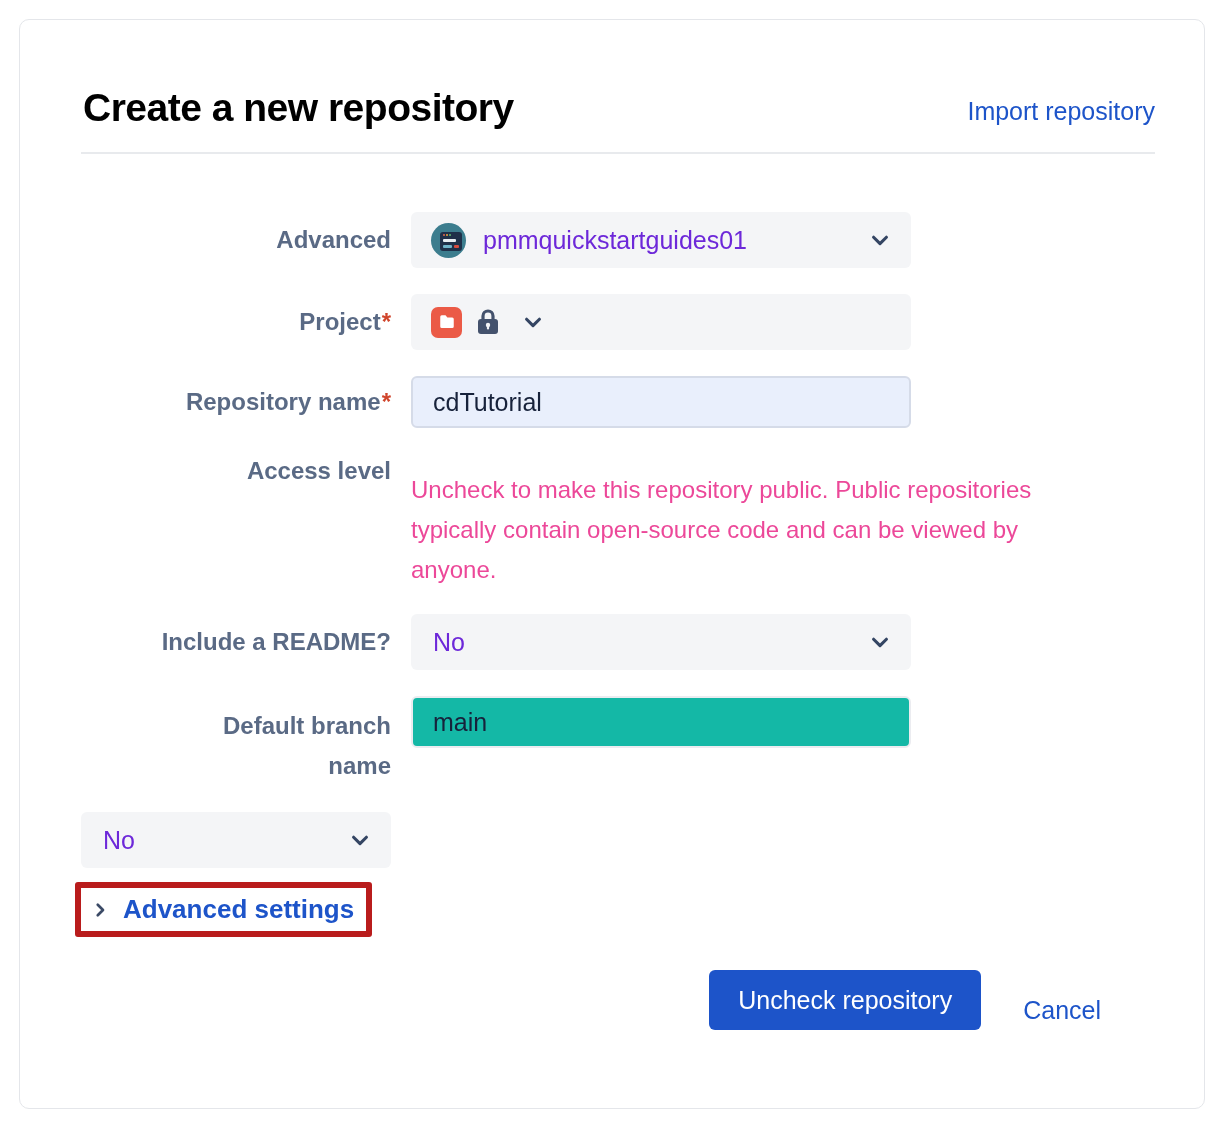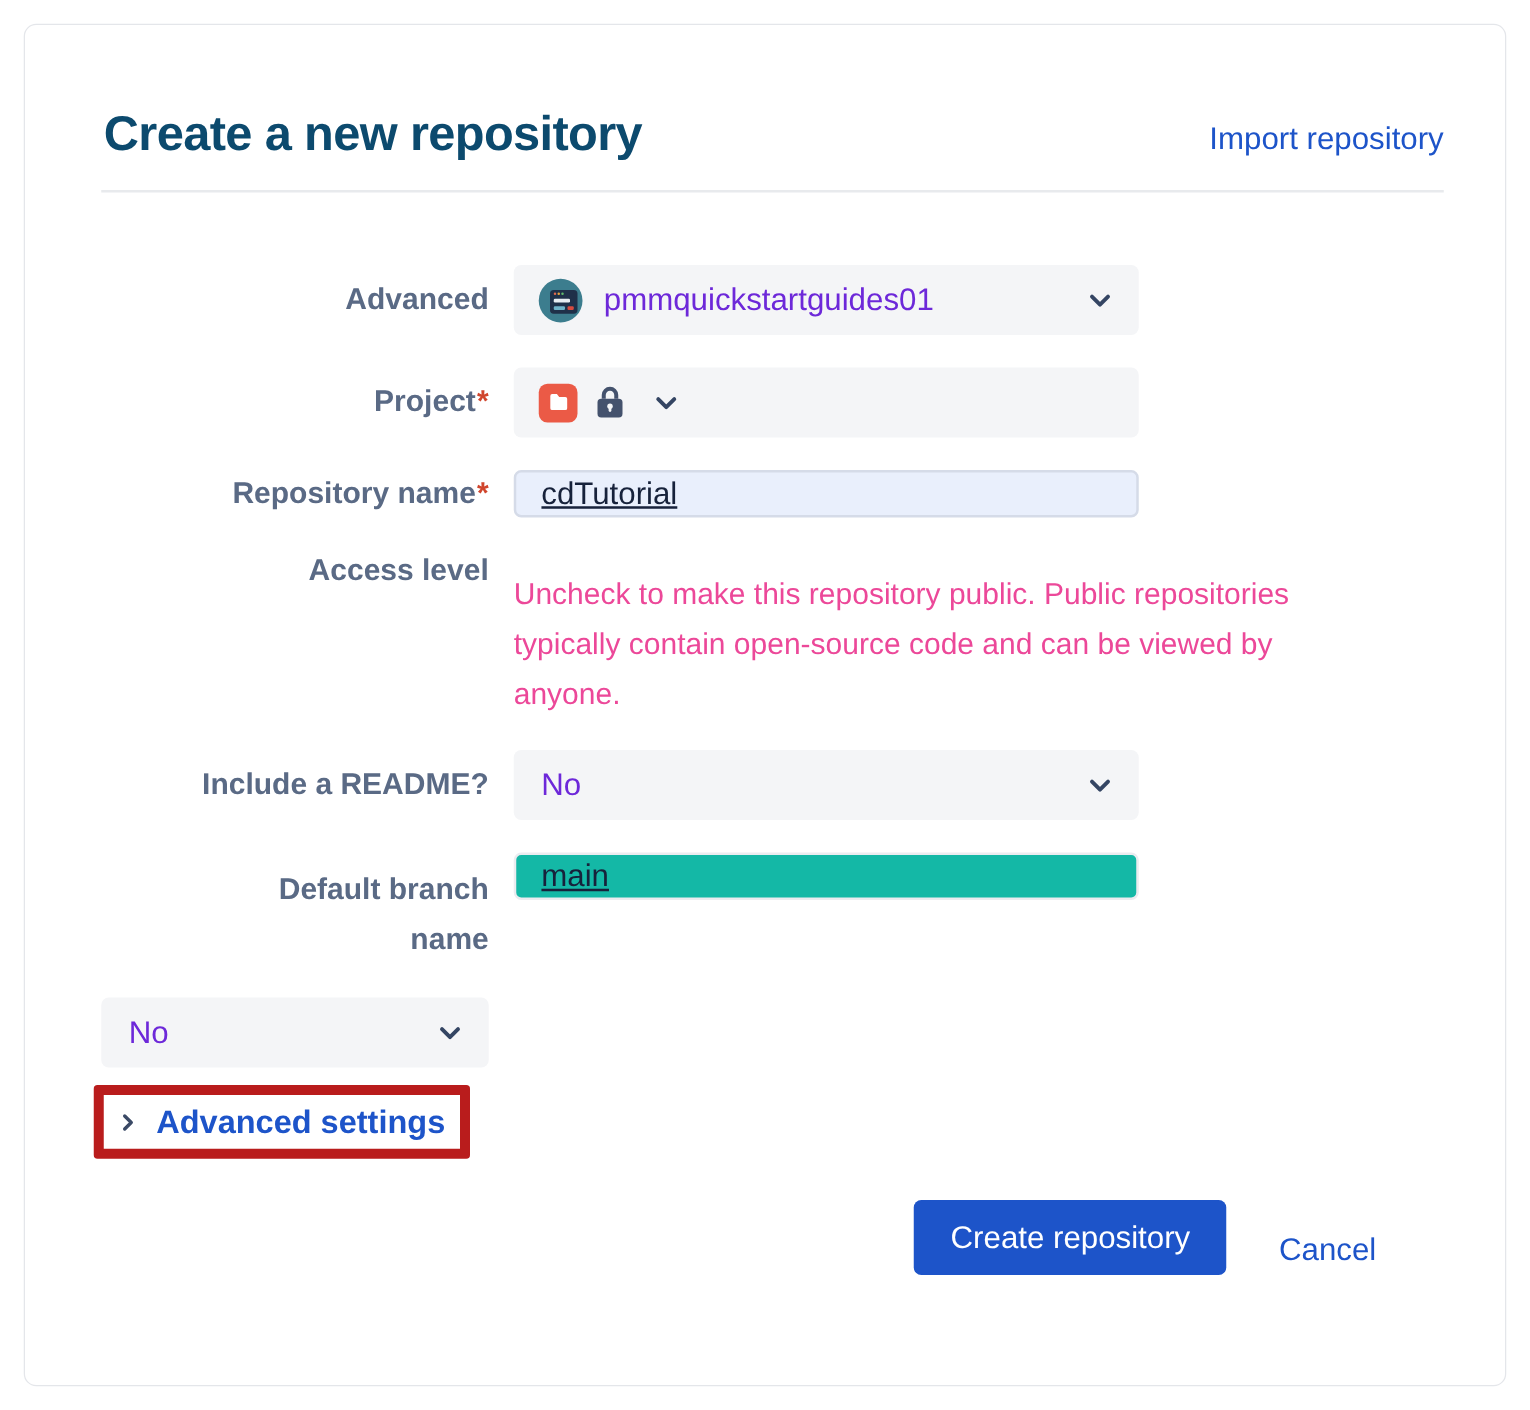--- a/index.html
+++ b/index.html
@@ -3,21 +3,21 @@
 <meta charset="utf-8">
 <style>
   * { box-sizing: border-box; margin: 0; padding: 0; }
   html,body { width:1224px; height:1128px; background:#ffffff; font-family:"Liberation Sans", sans-serif; }
   .card {
     position:absolute; left:19px; top:19px; width:1186px; height:1090px;
     background:#ffffff; border:1px solid #e4e6ea; border-radius:10px;
     padding:66px 49px 56px 61px;
   }
   .header { display:flex; justify-content:space-between; align-items:flex-end; padding:0 0 0 2px; }
-  .page-title { font-size:39px; font-weight:700; color:#0c4a6e; letter-spacing:-0.5px;text-align:right; }
+  .page-title { font-size:39px; font-weight:700; color:#000000; letter-spacing:-0.5px;text-align:right; }
   .import-link { font-size:25px; font-weight:500; color:#1d54c9; text-decoration:none; cursor:pointer; padding-bottom:4px; }
   .divider { border:none; border-top:2px solid #e8eaed; margin-top:22px; }
 
   .form { margin-top:58px; }
   .row { display:grid; grid-template-columns:310px 500px; column-gap:20px; align-items:center; margin-bottom:26px; }
   .row.align-start { align-items:start; }
   .label { text-align:right; font-size:24px; font-weight:600; color:#5a6a85; }
   .label .req { color:#d0452c; font-weight:700; margin-left:1px; }
   .label.narrow { justify-self:end; max-width:210px; padding-top:10px; line-height:40px; }
   .label.pad-top { padding-top:3px; }
@@ -40,34 +40,34 @@
   .avatar .d3 { left:9px;  background:#61bd6d; }
   .avatar .bar { position:absolute; border-radius:1px; height:3px; }
   .avatar .b1 { left:3px; top:7px;  width:13px; background:#e8edf2; }
   .avatar .b2 { left:3px; top:13px; width:9px;  background:#6fb3c9; }
   .avatar .b3 { left:14px; top:13px; width:5px; background:#d74b3f; }
 
   
   .proj-icon { width:31px; height:31px; border-radius:7px; background:#eb5a46; display:flex; align-items:center; justify-content:center; margin-right:14px; flex:0 0 auto; }
 
   .text-input {
-    width:500px; height:38px; border-radius:6px; font-size:25px; color:#17223b;
-    padding:0 20px; font-family:"Liberation Sans", sans-serif; outline:none;text-decoration:underline;
+    width:500px; height:52px; border-radius:6px; font-size:25px; color:#17223b;
+    padding:0 20px; font-family:"Liberation Sans", sans-serif; outline:none;
   }
   .text-input.focused { background:#e9effc; border:2px solid #d5dbe8; }
   .text-input.normal  { background:#14b8a6; border:2px solid #ebecf0; }
 
   .checkbox-line { display:flex; align-items:center; height:34px; }
   .checkbox { width:27px; height:27px; border-radius:6px; background:#ebecf0; display:flex; align-items:center; justify-content:center; }
   .checkbox-label { font-size:25px; color:#a9b1c0; margin-left:15px; }
   .help-text { margin-top:16px; width:680px; font-size:24px; line-height:40px; color:#ec4899; }
 
   .advanced-wrap { margin-top:14px; }
   .advanced {
-    display:inline-flex; align-items:center; gap:14px; border:8px solid #b91c1c; border-radius:3px;
+    display:inline-flex; align-items:center; gap:14px; border:6px solid #b91c1c; border-radius:3px;
     padding:6px 12px 6px 10px; margin-left:-6px; cursor:pointer; background:#ffffff;
   }
   .advanced .adv-label { font-size:26px; font-weight:600; color:#1d54c9; }
 
   .footer { display:flex; justify-content:flex-end; align-items:center; gap:42px; margin-top:33px; padding-right:54px; }
   .btn-primary {
     background:#1d54c9; color:#ffffff; border:none; border-radius:6px; height:60px;
     padding:0 29px; font-size:25px; font-weight:500; font-family:"Liberation Sans", sans-serif; cursor:pointer;
   }
   .cancel-link { font-size:25px; font-weight:500; color:#1d54c9; text-decoration:none; cursor:pointer;margin-top:21px; }
@@ -169,18 +169,18 @@
     <div class="advanced-wrap">
       <div class="advanced">
         <svg width="18" height="18" viewBox="0 0 24 24" fill="none">
           <path d="M9 5l7 7-7 7" stroke="#3b4a66" stroke-width="3.6" stroke-linecap="round" stroke-linejoin="round"></path>
         </svg>
         <span class="adv-label">Advanced settings</span>
       </div>
     </div>
 
     <div class="footer">
-      <button class="btn-primary">Create repository</button>
+      <button class="btn-primary">Uncheck repository</button>
       <a class="cancel-link">Cancel</a>
     </div>
 
   </div>
 </div>
 
 </body></html>

